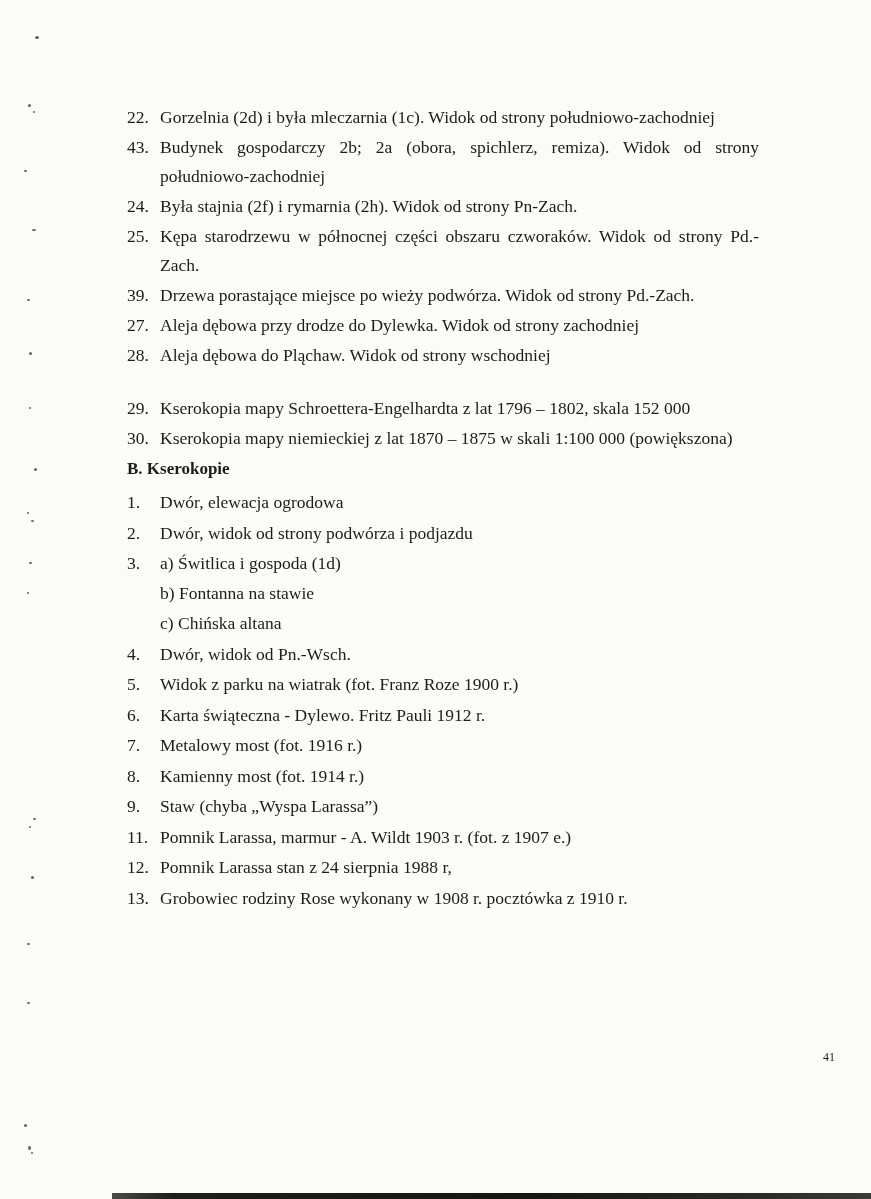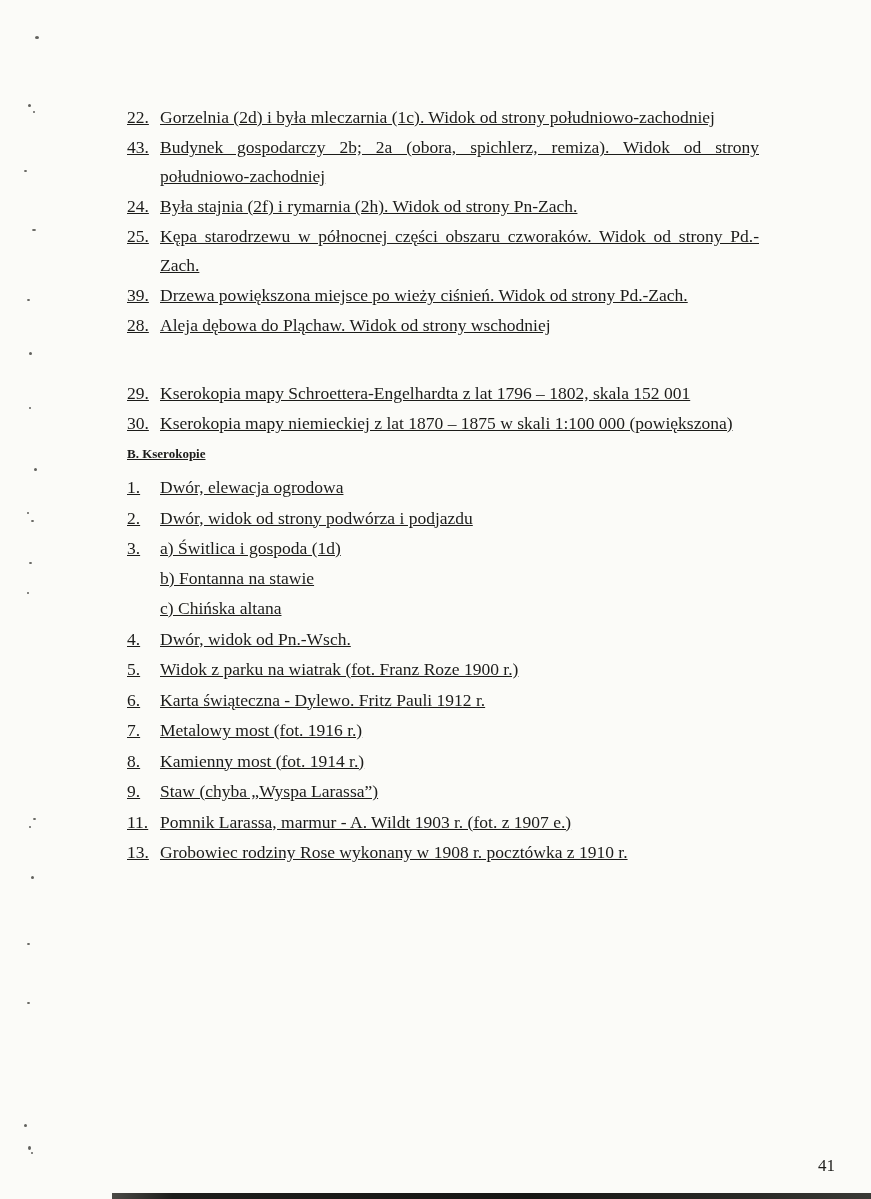--- a/index.html
+++ b/index.html
@@ -16,58 +16,57 @@
     color: #1c1c1a;
   }
   .content {
     position: absolute;
     top: 0;
     left: 0;
     width: 871px;
     box-sizing: border-box;
     padding: 103px 112px 0 127px;
     font-size: 17.5px;
-    text-decoration: underline;
   }
   .row {
     display: flex;
     align-items: flex-start;
     line-height: 29px;
     margin-bottom: 1px;
   }
   .row .num {
     flex: 0 0 33px;
     white-space: nowrap;
   }
   .row .txt {
     flex: 1 1 auto;
     min-width: 0;
   }
   .txt.just {
     text-align: justify;
   }
   .list-maps {
-    margin-top: 39px;
+    margin-top: 24px;
   }
   .heading-b {
     margin-top: 0;
     margin-bottom: 4px;
     font-weight: bold;
-    font-size: 13px;
+    font-size: 17px;
     line-height: 29px;
   }
   .list-b .row {
     line-height: 30px;
     margin-bottom: 0.5px;
   }
   .page-number {
     position: absolute;
-    top: 1156px;
+    top: 1050px;
     right: 36px;
-    font-size: 17px;
+    font-size: 12px;
   }
   .speck {
     position: absolute;
     background: rgba(45,45,42,0.75);
     border-radius: 50%;
   }
   .scan-bar {
     position: absolute;
     bottom: 0;
     left: 112px;
@@ -92,31 +91,35 @@
       <div class="row">
         <span class="num">24.</span>
         <div class="txt just">Była stajnia (2f) i rymarnia (2h). Widok od strony Pn-Zach.</div>
       </div>
       <div class="row">
         <span class="num">25.</span>
         <div class="txt just">Kępa starodrzewu w północnej części obszaru czworaków. Widok od strony Pd.-Zach.</div>
       </div>
       <div class="row">
         <span class="num">39.</span>
-        <div class="txt just">Drzewa powiększona miejsce po wieży ciśnień. Widok od strony Pd.-Zach.</div>
+        <div class="txt just">Drzewa porastające miejsce po wieży podwórza. Widok od strony Pd.-Zach.</div>
+      </div>
+      <div class="row">
+        <span class="num">27.</span>
+        <div class="txt just">Aleja dębowa przy drodze do Dylewka. Widok od strony zachodniej</div>
       </div>
       <div class="row">
         <span class="num">28.</span>
         <div class="txt just">Aleja dębowa do Pląchaw. Widok od strony wschodniej</div>
       </div>
     </div>
   <div id="list-maps" class="list-maps">
       <div class="row">
         <span class="num">29.</span>
-        <div class="txt just">Kserokopia mapy Schroettera-Engelhardta z lat 1796 – 1802, skala 152 001</div>
+        <div class="txt just">Kserokopia mapy Schroettera-Engelhardta z lat 1796 – 1802, skala 152 000</div>
       </div>
       <div class="row">
         <span class="num">30.</span>
         <div class="txt just">Kserokopia mapy niemieckiej z lat 1870 – 1875 w skali 1:100 000 (powiększona)</div>
       </div>
     </div>
   <div class="heading-b">B. Kserokopie</div>
   <div id="list-b" class="list-b">
       <div class="row">
         <span class="num">1.</span>
@@ -150,20 +153,24 @@
         <span class="num">8.</span>
         <div class="txt">Kamienny most (fot. 1914 r.)</div>
       </div>
       <div class="row">
         <span class="num">9.</span>
         <div class="txt">Staw (chyba „Wyspa Larassa”)</div>
       </div>
       <div class="row">
         <span class="num">11.</span>
         <div class="txt">Pomnik Larassa, marmur - A. Wildt 1903 r. (fot. z 1907 e.)</div>
+      </div>
+      <div class="row">
+        <span class="num">12.</span>
+        <div class="txt">Pomnik Larassa stan z 24 sierpnia 1988 r,</div>
       </div>
       <div class="row">
         <span class="num">13.</span>
         <div class="txt">Grobowiec rodziny Rose wykonany w 1908 r. pocztówka z 1910 r.</div>
       </div>
     </div>
 </div>
 
 <div class="page-number">41</div>
 

